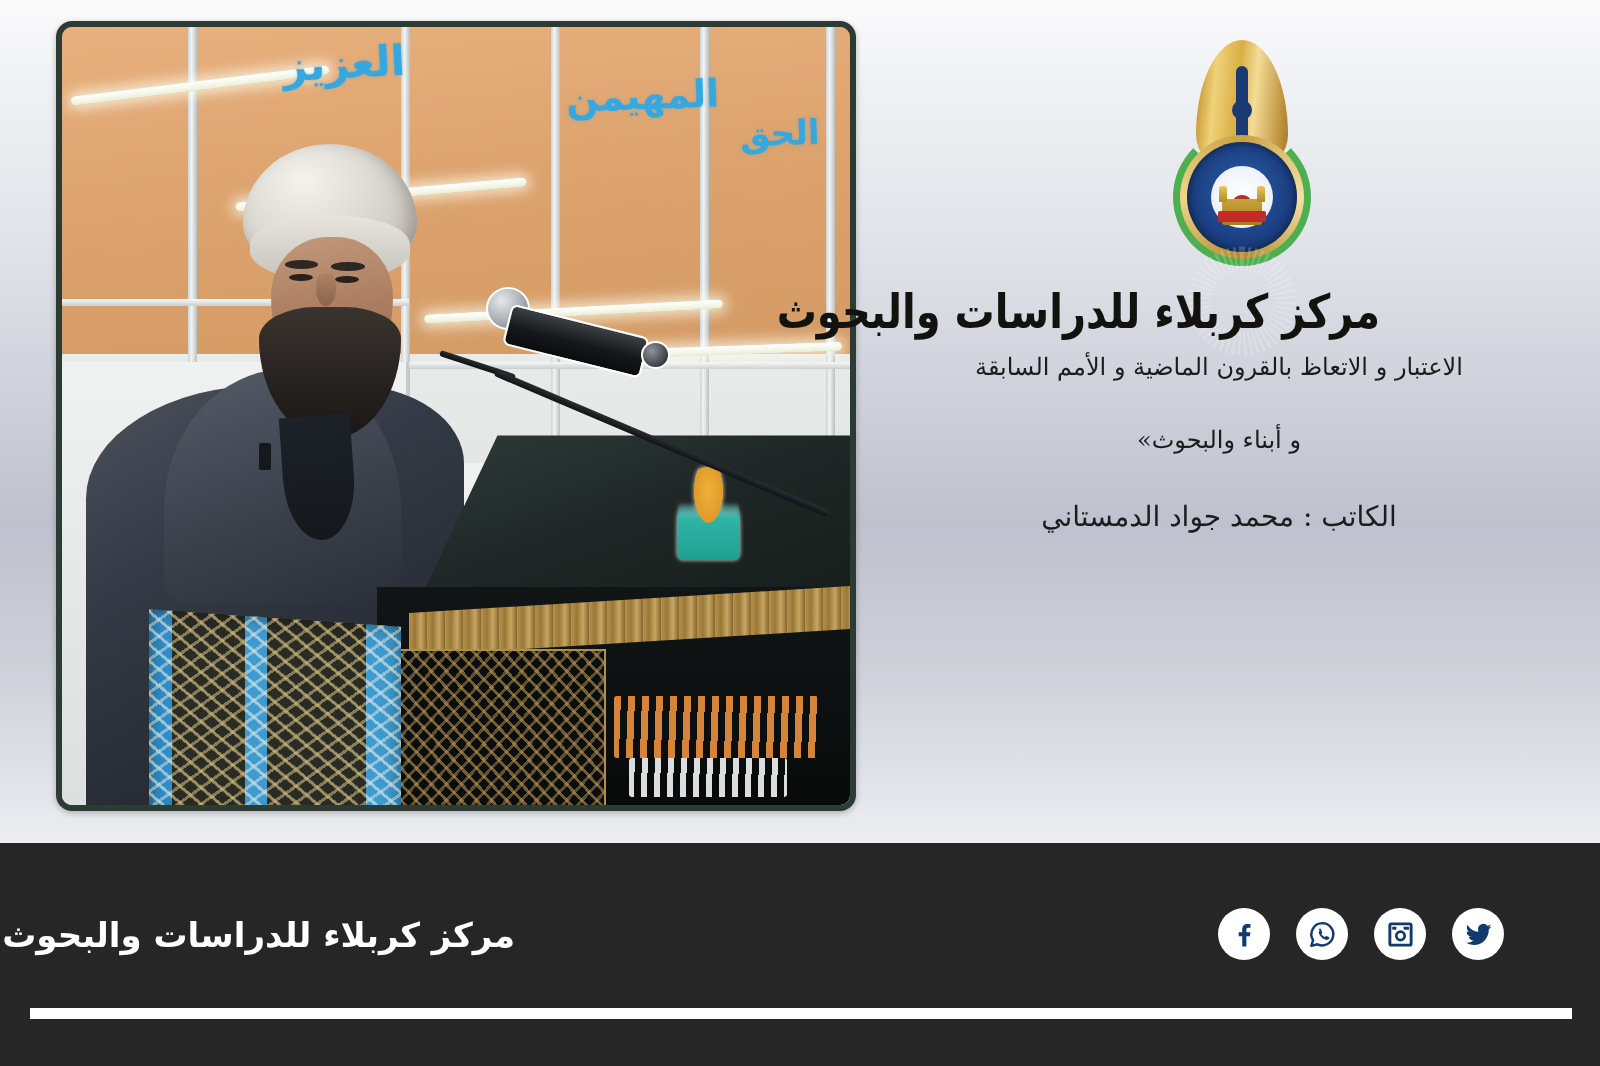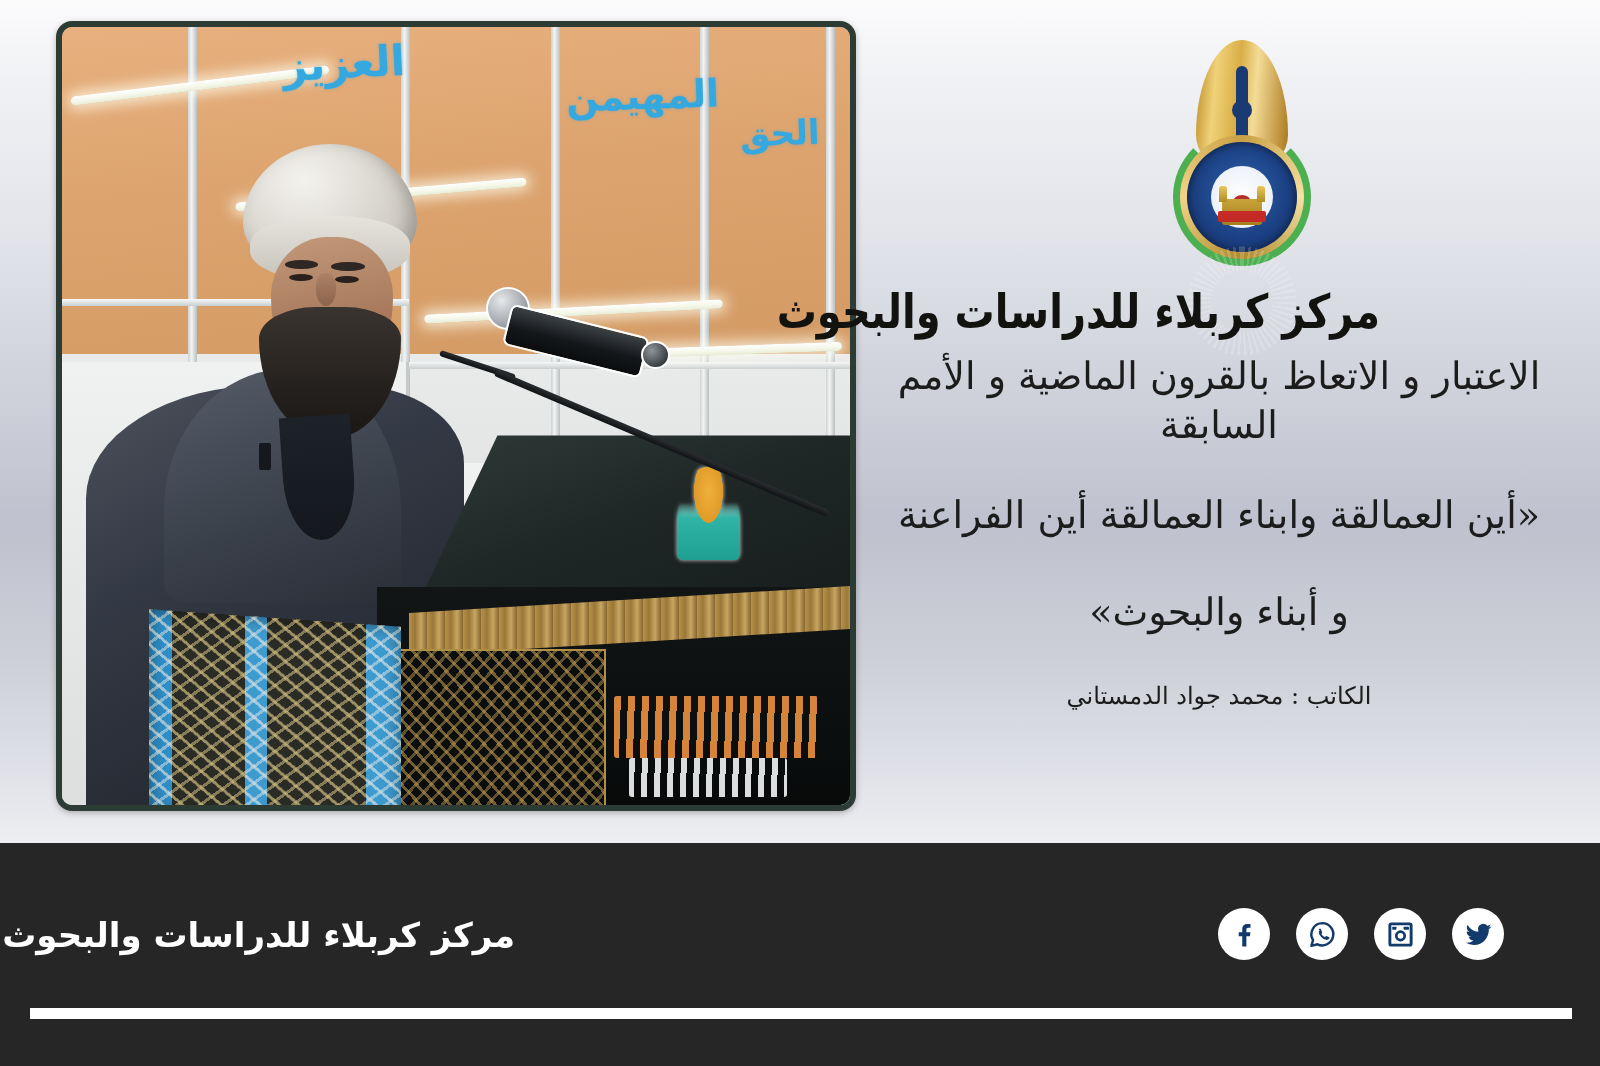--- a/index.html
+++ b/index.html
@@ -339,28 +339,28 @@
 
   
   .textblock {
     position:absolute; left:848px; top:352px;
     width:742px;
     direction:rtl; text-align:center;
     color:#1c1c1c;
     font-family:"DejaVu Serif", "Liberation Serif", serif;
   }
   .tline {
-    font-size:38px; line-height:1.28;
+    font-size:24px; line-height:1.28;
     margin-bottom:42px;
     font-weight:400;
   }
   .tline.quote1 { margin-bottom:48px; }
   .tline.quote2 { margin-bottom:44px; }
   .tline.source { font-size:30px; margin-bottom:40px; }
-  .tline.author { font-size:24px; margin-bottom:0; }
+  .tline.author { font-size:28px; margin-bottom:0; }
 
   
   .footer {
     position:absolute; left:0; top:843px;
     width:1600px; height:223px;
     background:#262626;
   }
   .footer-title {
     position:absolute; right:1085px; top:915px;
     direction:rtl; text-align:right;
@@ -461,21 +461,20 @@
       <div class="logo-inner-white"></div>
       <div class="logo-dome"></div>
       <div class="logo-shrine"></div>
       <div class="logo-red-label"></div>
     </div>
     <div class="logo-calli">مركز كربلاء للدراسات والبحوث</div>
   </div>
 
   <div class="textblock">
     <div class="tline title">الاعتبار و الاتعاظ بالقرون الماضية و الأمم السابقة</div>
-    <div class="tline quote1">«أين العمالقة وابناء العمالقة أين الفراعنة</div>
     <div class="tline quote2">و أبناء والبحوث»</div>
     <div class="tline author">الكاتب : محمد جواد الدمستاني</div>
   </div>
 
 </div>
 
 <div class="footer"></div>
 
 <div class="footer-title">مركز كربلاء للدراسات والبحوث</div>
 

